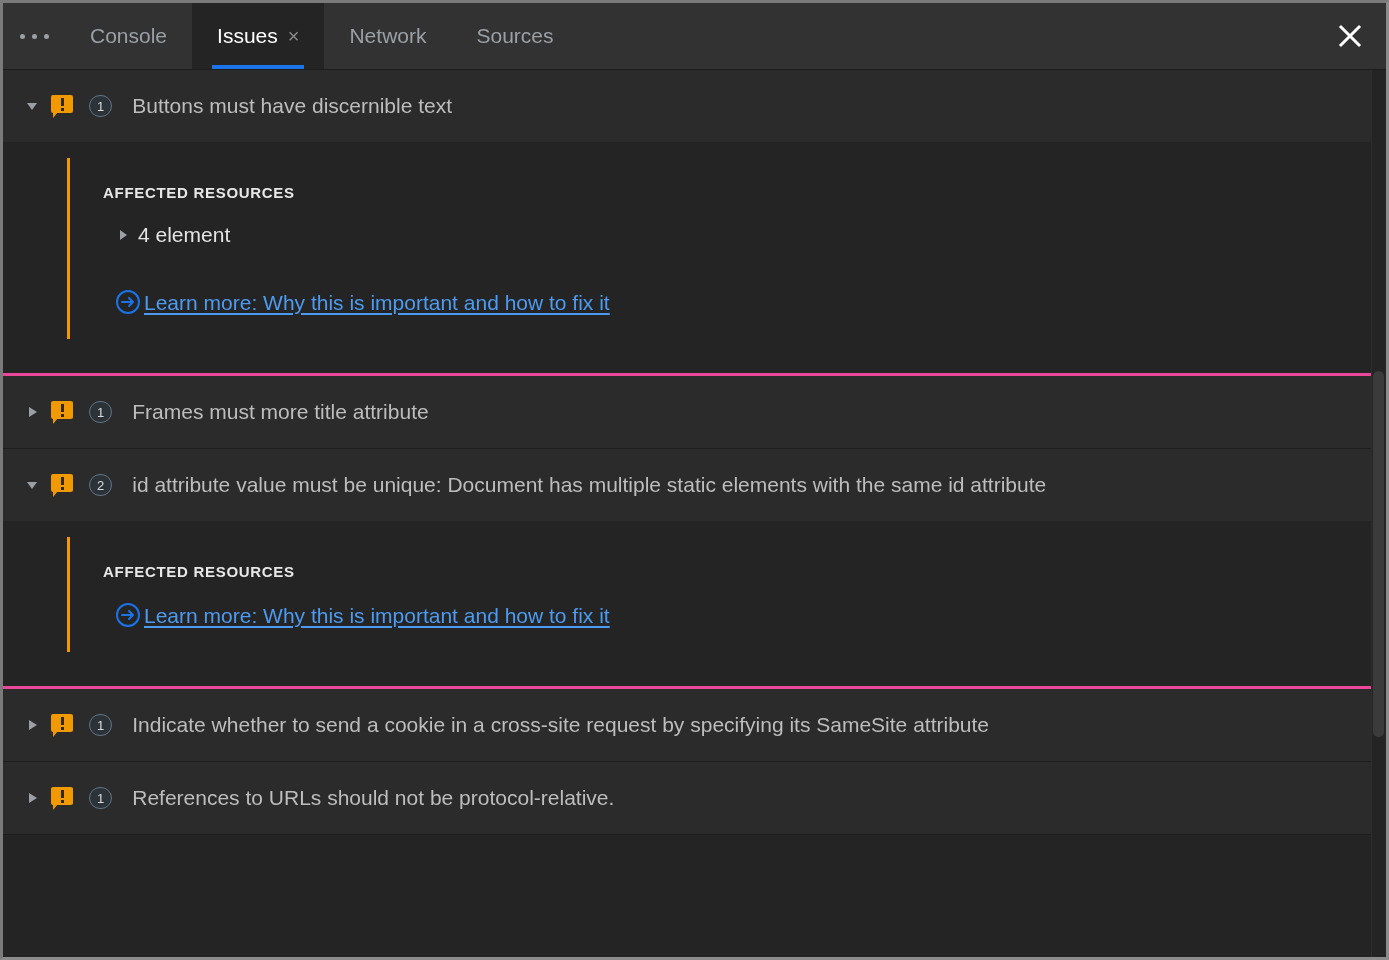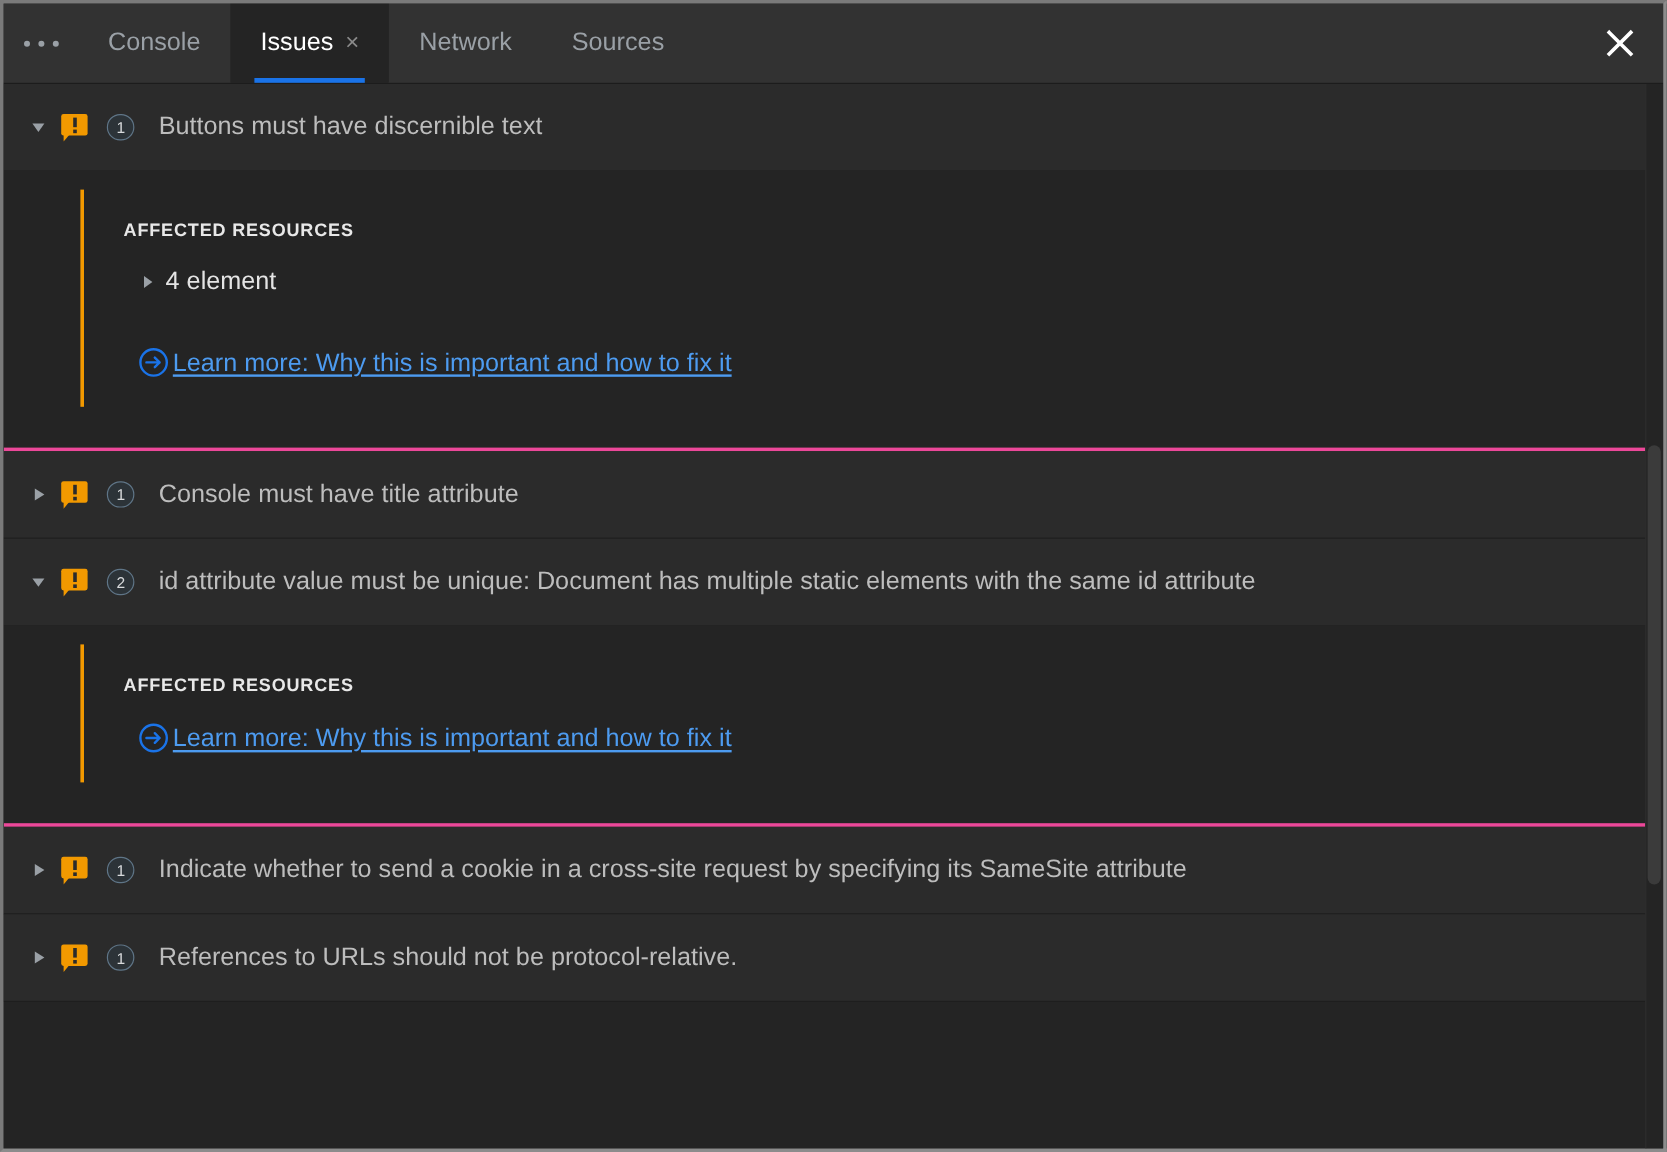--- a/index.html
+++ b/index.html
@@ -363,21 +363,21 @@
               <path d="M3 2 L11 7 L3 12 Z" fill="#9aa0a6"></path>
             </svg>
         </span>
         <span class="warn-icon">
           <span class="bubble"></span>
           <span class="tail"></span>
           <span class="bang"></span>
           <span class="dot"></span>
         </span>
         <span class="count-badge">1</span>
-        <span class="issue-title">Console must have title attribute</span>
+        <span class="issue-title">Frames must more title attribute</span>
       </div>
     </div>
 
     <div class="issue">
       <div class="issue-header expanded">
         <span class="twisty">
           <svg width="14" height="14" viewBox="0 0 14 14">
               <path d="M2 4 L12 4 L7 11 Z" fill="#9aa0a6"></path>
             </svg>
         </span>

